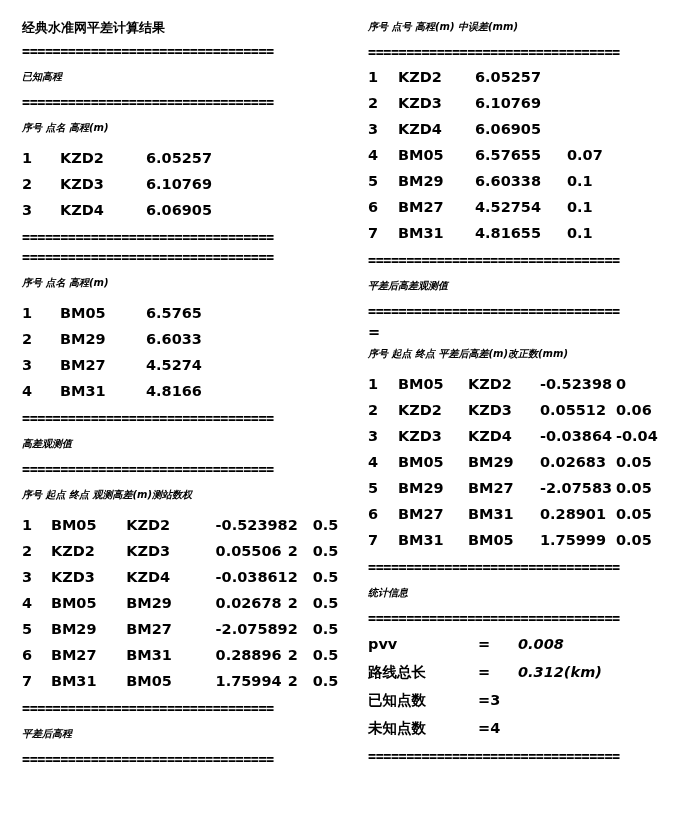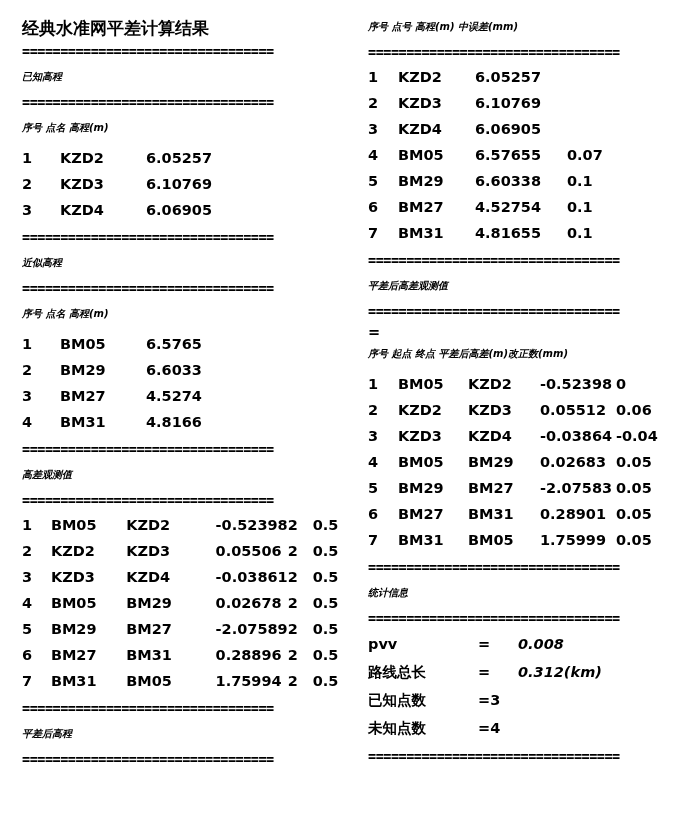--- a/index.html
+++ b/index.html
@@ -39,21 +39,21 @@
     line-height: 17px;
     letter-spacing: -0.5px;
     white-space: nowrap;
     overflow: hidden;
     font-weight: bold;
     font-family: "DejaVu Sans Mono", "Liberation Mono", monospace;
     margin: 5px 0 5px 0;
     height: 15px;
   }
   .title {
-    font-size: 17px;
+    font-size: 13px;
     font-weight: bold;
     line-height: 20px;
     margin: 4px 0 4px 0;
     white-space: nowrap;
   }
   .hdr {
     font-size: 10px;
     font-weight: bold;
     line-height: 22px;
     white-space: nowrap;
@@ -140,21 +140,20 @@
             <td>3</td>
             <td>KZD4</td>
             <td>6.06905</td>
           </tr>
         </tbody>
       </table>
       <div class="rule">=================================</div>
     </div>
 
     <div class="sect">
-      <div class="hdr">近似高程</div>
       <div class="rule">=================================</div>
       <div class="hdr">序号      点名      高程(m)</div>
       <table class="rows t-approx">
         <tbody>
           <tr>
             <td>1</td>
             <td>BM05</td>
             <td>6.5765</td>
           </tr>
           <tr>
@@ -173,20 +172,21 @@
             <td>4.8166</td>
           </tr>
         </tbody>
       </table>
       <div class="rule">=================================</div>
     </div>
 
     <div class="sect">
       <div class="hdr">高差观测值</div>
       <div class="rule">=================================</div>
+      <div class="hdr">序号 起点  终点  观测高差(m)测站数权</div>
       <table class="rows t-obs">
         <tbody>
           <tr>
             <td>1</td>
             <td>BM05</td>
             <td>KZD2</td>
             <td>-0.52398</td>
             <td>2</td>
             <td>0.5</td>
           </tr>

